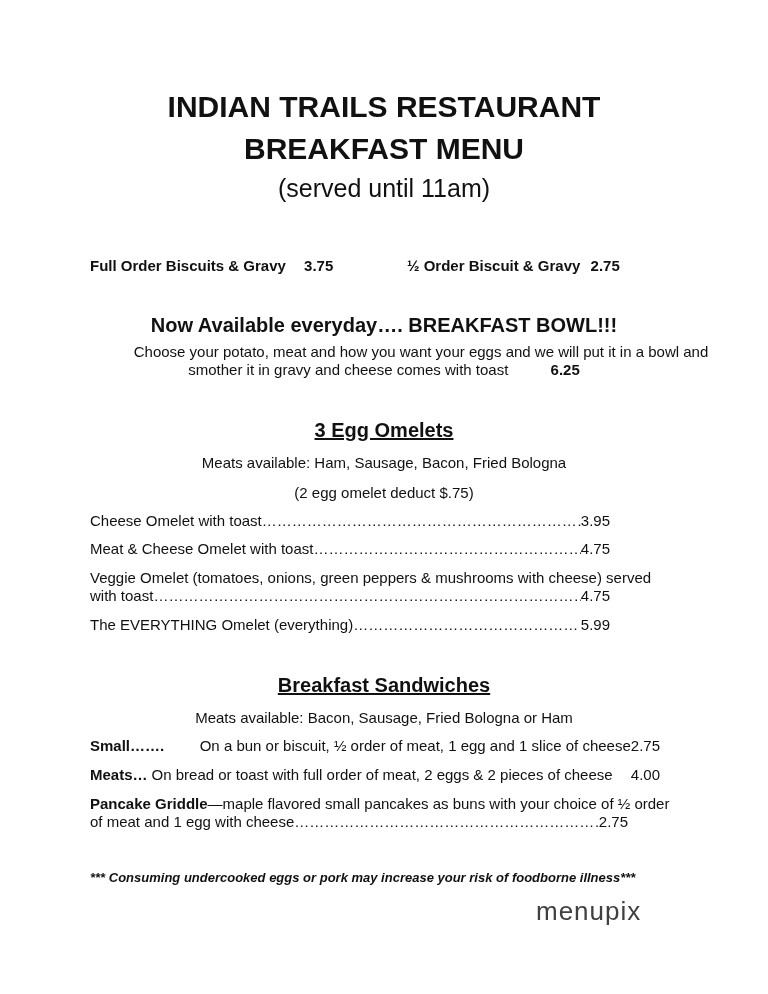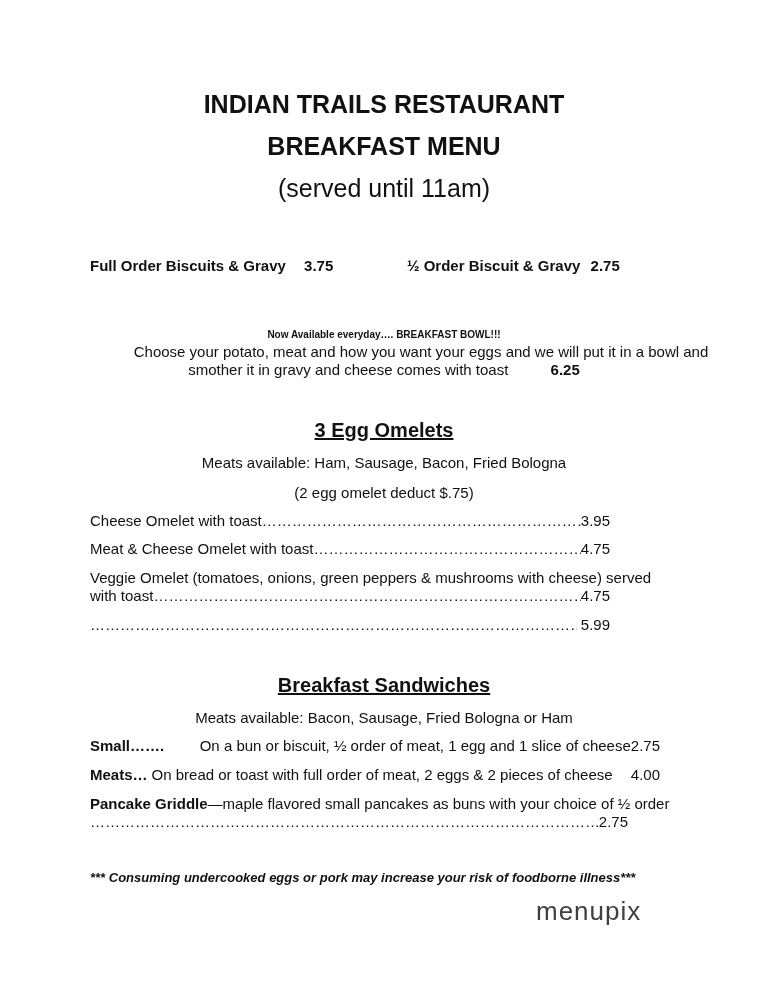--- a/index.html
+++ b/index.html
@@ -1,20 +1,20 @@
 <!DOCTYPE html>
 <html><head>
 <meta charset="utf-8">
 <style>
   html, body { margin:0; padding:0; background:#fff; }
   body { width:768px; height:994px; position:relative; overflow:hidden;
          font-family:"Liberation Sans", sans-serif; color:#111; }
   .abs { position:absolute; }
   .center { left:0; width:768px; text-align:center; }
-  .title { font-weight:bold; font-size:25px; }
+  .title { font-weight:bold; font-size:30px; }
   .sub { font-size:25px; }
   .bold { font-weight:bold; }
   .t15 { font-size:15px; }
   .sec { font-weight:bold; font-size:20px; text-decoration:underline; }
   .leader { position:absolute; left:90px; width:520px; font-size:15px; display:flex; white-space:nowrap; overflow:hidden; }
   .leader .dots { flex:1; overflow:hidden; }
   .leader .dots::before { content:"……………………………………………………………………………………………………………………………………"; }
   .price { font-weight:normal; }
   .watermark { color:#404040; font-size:26px; letter-spacing:1px; }
 </style>
@@ -29,21 +29,21 @@
 
   <div class="abs bold t15" style="top:257px; left:90px;">
     <span>Full Order Biscuits &amp; Gravy</span>
     <span style="margin-left:14px;">3.75</span>
   </div>
   <div class="abs bold t15" style="top:257px; left:407px;">
     <span>½ Order Biscuit &amp; Gravy</span>
     <span style="margin-left:6px;">2.75</span>
   </div>
 
-  <div class="abs center bold" style="top:314px; font-size:10px;margin-top:15px;">Now Available everyday…. BREAKFAST BOWL!!!</div>
+  <div class="abs center bold" style="top:314px; font-size:20px;">Now Available everyday…. BREAKFAST BOWL!!!</div>
   <div class="abs center t15" style="top:343px;padding-left:37px;">Choose your potato, meat and how you want your eggs and we will put it in a bowl and</div>
   <div class="abs center t15" style="top:361px;">
     <span>smother it in gravy and cheese comes with toast</span>
     <span class="bold" style="margin-left:38px;">6.25</span>
   </div>
 
   <div class="abs center sec" style="top:419px;">3 Egg Omelets</div>
   <div class="abs center t15" style="top:454px;">Meats available: Ham, Sausage, Bacon, Fried Bologna</div>
   <div class="abs center t15" style="top:484px;">(2 egg omelet deduct $.75)</div>
 
@@ -57,20 +57,21 @@
       <span class="dots"></span>
       <span class="price">4.75</span>
   </div>
   <div class="abs t15" style="top:569px; left:90px; white-space:nowrap;">Veggie Omelet (tomatoes, onions, green peppers &amp; mushrooms with cheese) served</div>
   <div class="leader" style="top:587px;">
     <span>with toast</span>
       <span class="dots"></span>
       <span class="price">4.75</span>
   </div>
   <div class="leader" style="top:616px;">
+    <span>The EVERYTHING Omelet (everything)</span>
       <span class="dots"></span>
       <span style="margin-left:4px;" class="price">5.99</span>
   </div>
 
   <div class="abs center sec" style="top:674px;">Breakfast Sandwiches</div>
   <div class="abs center t15" style="top:709px;">Meats available: Bacon, Sausage, Fried Bologna or Ham</div>
 
   <div class="abs t15" style="top:737px; left:90px; width:570px; display:flex; white-space:nowrap;">
     <span class="bold">Small…….</span>
     <span style="margin-left:4px; flex:1;text-align:right;">On a bun or biscuit, ½ order of meat, 1 egg and 1 slice of cheese</span>
@@ -78,19 +79,20 @@
   </div>
   <div class="abs t15" style="top:766px; left:90px; width:570px; display:flex; white-space:nowrap;">
     <span class="bold">Meats…</span>
     <span style="margin-left:4px; flex:1;">On bread or toast with full order of meat, 2 eggs &amp; 2 pieces of cheese</span>
     <span class="price">4.00</span>
   </div>
   <div class="abs t15" style="top:795px; left:90px; white-space:nowrap;">
     <span class="bold">Pancake Griddle</span><span>—maple flavored small pancakes as buns with your choice of ½ order</span>
   </div>
   <div class="leader" style="top:813px; width:538px;">
+    <span>of meat and 1 egg with cheese</span>
       <span class="dots"></span>
       <span class="price">2.75</span>
   </div>
 
   <div class="abs bold" style="top:870px; left:90px; font-size:13px;font-style:italic;">*** Consuming undercooked eggs or pork may increase your risk of foodborne illness***</div>
   <div class="abs watermark" style="top:896px; left:536px;">menupix</div>
 </div>
 
 </body></html>

